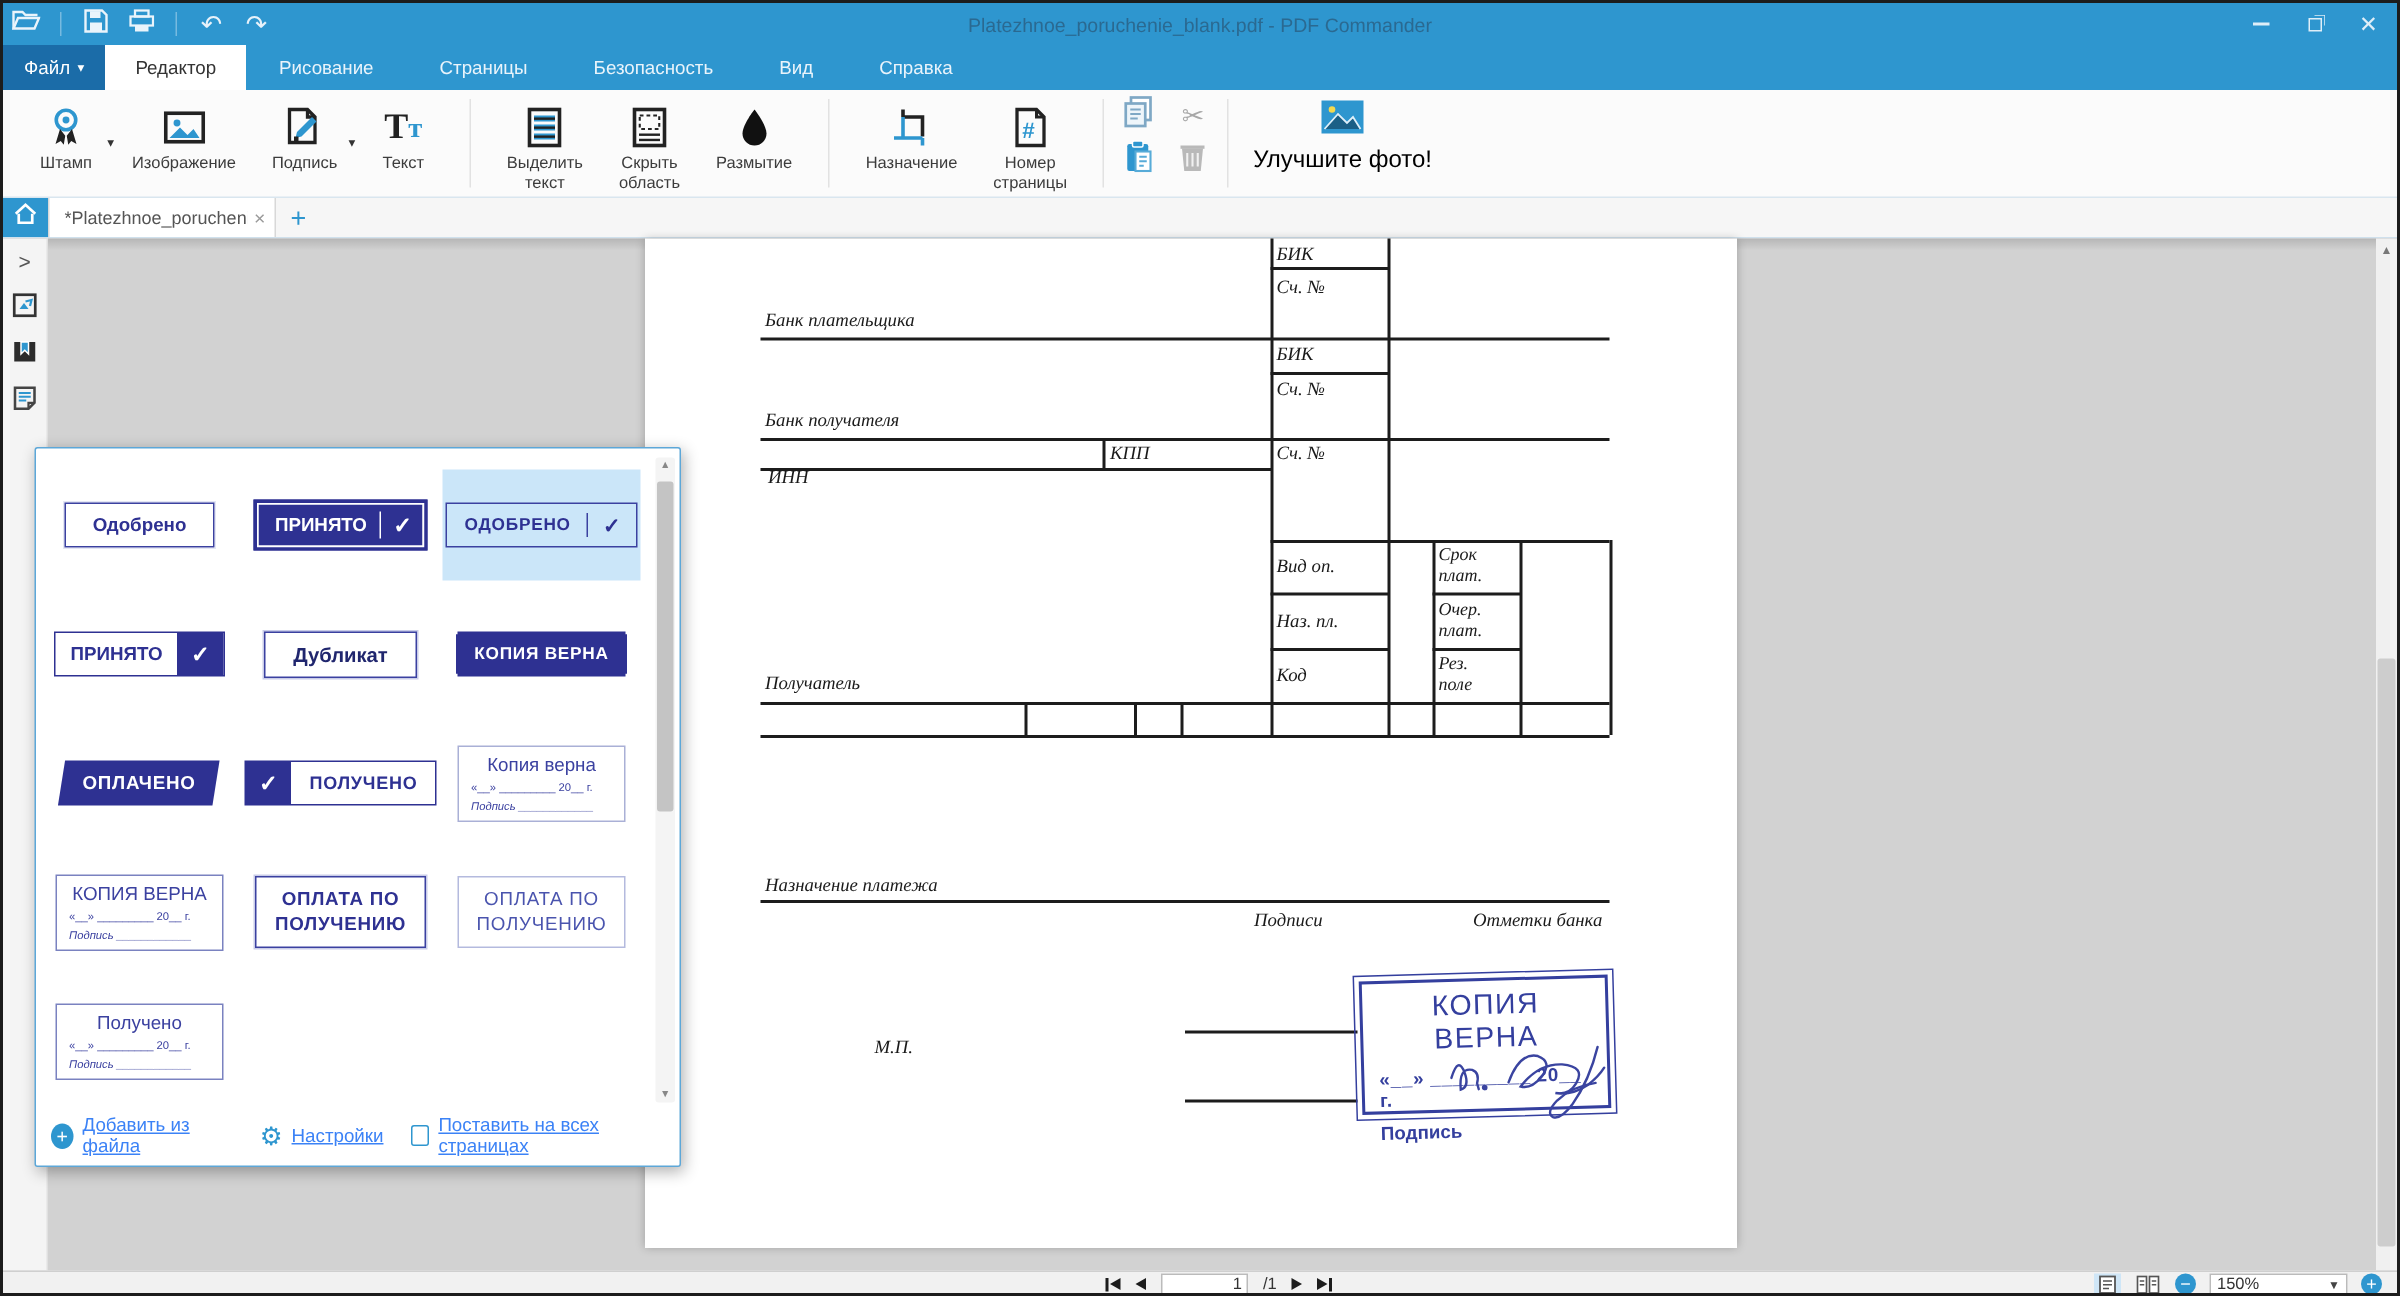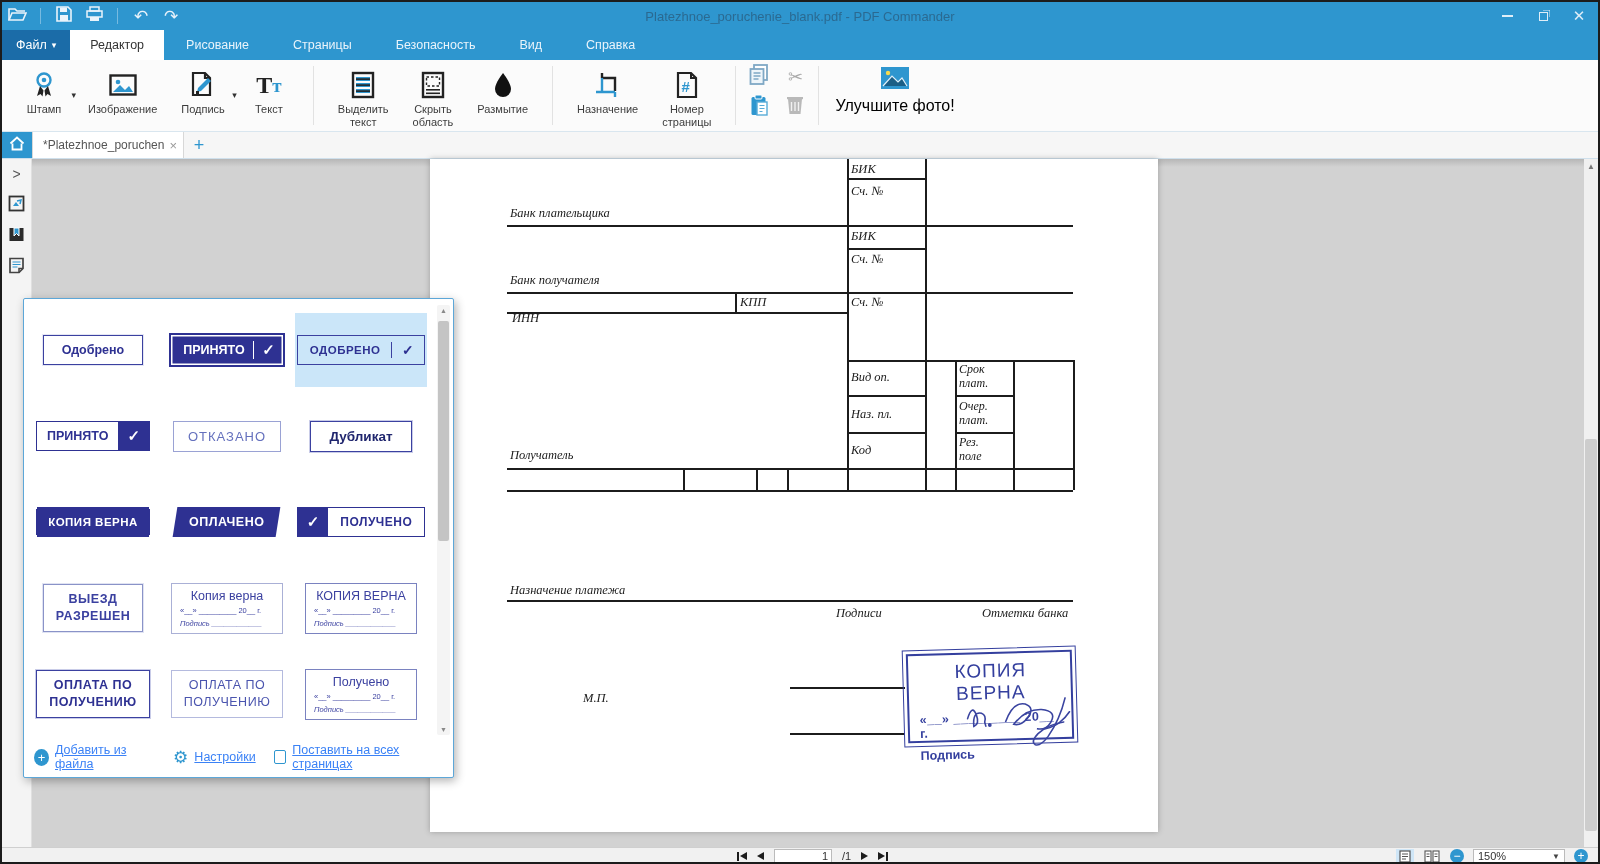--- a/index.html
+++ b/index.html
@@ -467,44 +467,38 @@
             </div>
           </div>
 
         <div class="slot">
             <div class="st st-ocf">
               <span class="lab">ПРИНЯТО</span>
               <span class="blk">✓</span>
             </div>
           </div>
         <div class="slot">
-            <div class="st st-light">ОТКАЗАНО</div>
-          </div>
-        <div class="slot">
             <div class="st st-dup">Дубликат</div>
           </div>
 
         <div class="slot">
             <div class="st st-copyfill">КОПИЯ ВЕРНА</div>
           </div>
         <div class="slot">
             <div class="st st-skew">
               <span class="unskew">ОПЛАЧЕНО</span>
             </div>
           </div>
         <div class="slot">
             <div class="st st-recv">
               <span class="blk">✓</span>
               <span class="lab">ПОЛУЧЕНО</span>
             </div>
           </div>
 
-        <div class="slot">
-            <div class="st st-2line"><span>ВЫЕЗД</span><br><span>РАЗРЕШЕН</span></div>
-          </div>
         <div class="slot">
             <div class="st mini">
               <div class="mtitle">Копия верна</div>
               <div class="mdate">«__» _________ 20__ г.</div>
               <div class="msign">Подпись ____________</div>
             </div>
           </div>
         <div class="slot">
             <div class="st mini strong">
               <div class="mtitle">КОПИЯ ВЕРНА</div>

